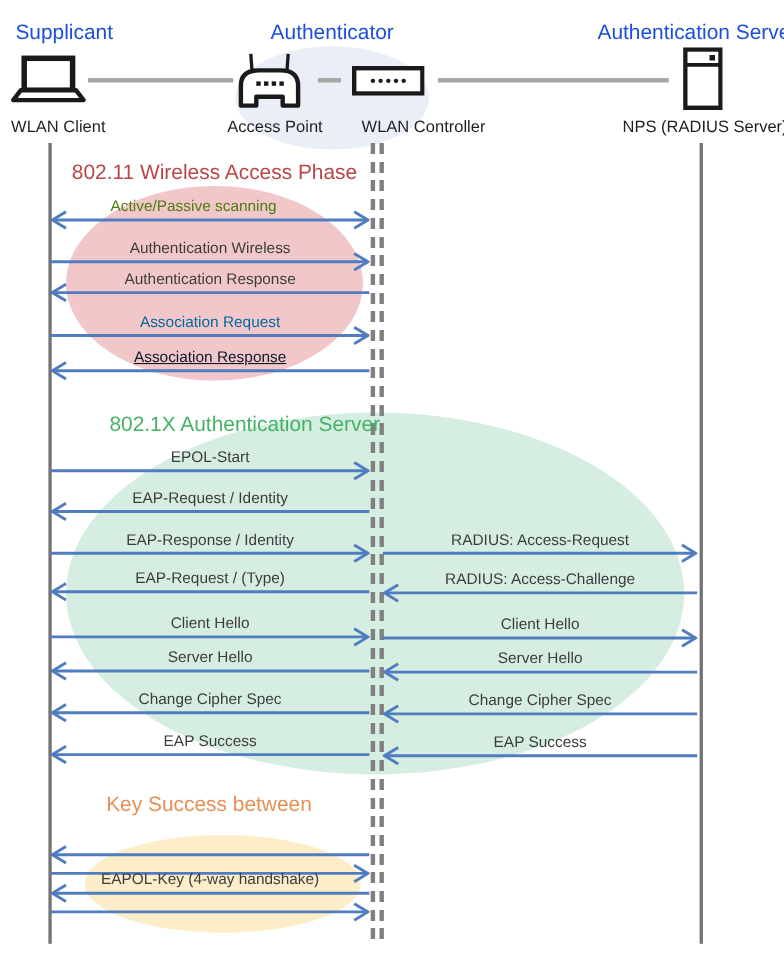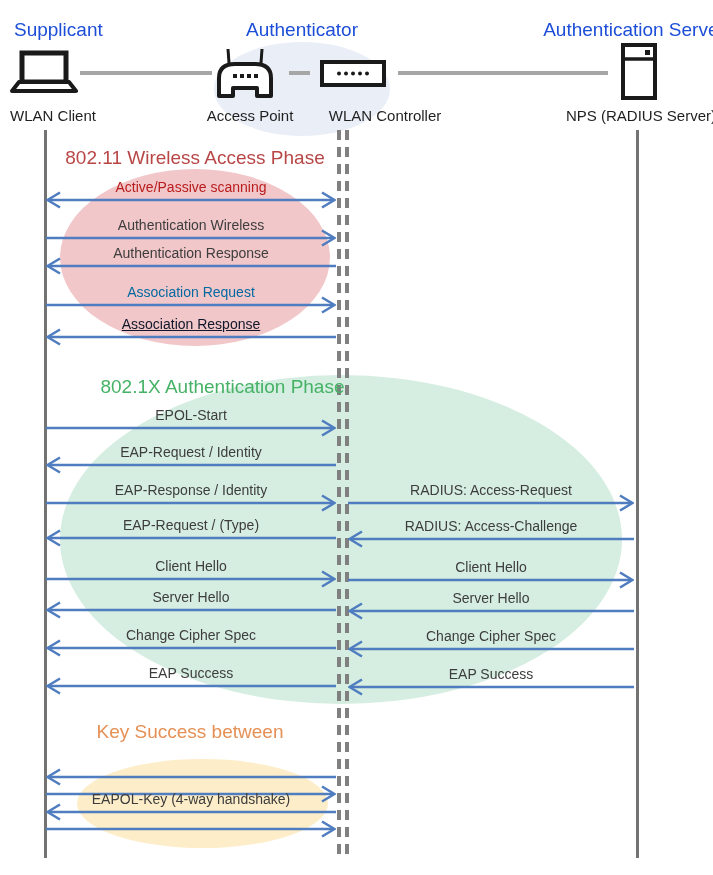--- a/index.html
+++ b/index.html
@@ -82,34 +82,34 @@
       <rect x="24" y="7" width="5" height="5" fill="#1a1a1a"></rect>
     </svg>
   </div>
 
   <div class="node-label" style="left:53px;">WLAN Client</div>
   <div class="node-label" style="left:250px;">Access Point</div>
   <div class="node-label" style="left:369px;margin-left:16px;">WLAN Controller</div>
   <div class="node-label" style="left:641px;">NPS (RADIUS Server)</div>
 
   <div class="phase-title" style="left: 60px; width: 270px; top: 147px; color: rgb(185, 70, 70);">802.11 Wireless Access Phase</div>
-  <div class="phase-title" style="left: 95px; width: 255px; top: 376px; color: rgb(69, 178, 102);">802.1X Authentication Phase</div>
+  <div class="phase-title" style="left: 95px; width: 255px; top: 376px; color: rgb(69, 178, 102);">802.1X Authentication Server</div>
   <div class="phase-title" style="left: 65px; width: 250px; top: 722px; color: rgb(229, 144, 85);">
     <span>Key Success between</span>
   </div>
 
   <div id="messages-layer">
       <div class="msg" style="left: 46px; top: 189px; width: 290px;">
         <svg width="290" height="22" viewBox="0 0 290 22">
           <line x1="3" y1="11" x2="287" y2="11" stroke="#4f7dbf" stroke-width="2.6"></line>
           <polyline points="276,3.5 288.5,11 276,18.5" fill="none" stroke="#4f7dbf" stroke-width="2.6"></polyline>
           <polyline points="14,3.5 1.5,11 14,18.5" fill="none" stroke="#4f7dbf" stroke-width="2.6"></polyline>
         </svg>
       </div>
-      <div class="msg-label" style="left: 46px; width: 290px; top: 179px; color: #b91c1c;">Active/Passive scanning</div>
+      <div class="msg-label" style="left: 31px; width: 290px; top: 179px; color: #4d7c0f;">Active/Passive scanning</div>
       <div class="msg" style="left: 46px; top: 227px; width: 290px;">
         <svg width="290" height="22" viewBox="0 0 290 22">
           <line x1="0" y1="11" x2="287" y2="11" stroke="#4f7dbf" stroke-width="2.6"></line>
           <polyline points="276,3.5 288.5,11 276,18.5" fill="none" stroke="#4f7dbf" stroke-width="2.6"></polyline>
         </svg>
       </div>
       <div class="msg-label" style="left: 46px; width: 290px; top: 217px; color: rgb(61, 61, 61);">Authentication Wireless</div>
       <div class="msg" style="left: 46px; top: 255px; width: 290px;">
         <svg width="290" height="22" viewBox="0 0 290 22">
           <line x1="3" y1="11" x2="290" y2="11" stroke="#4f7dbf" stroke-width="2.6"></line>

